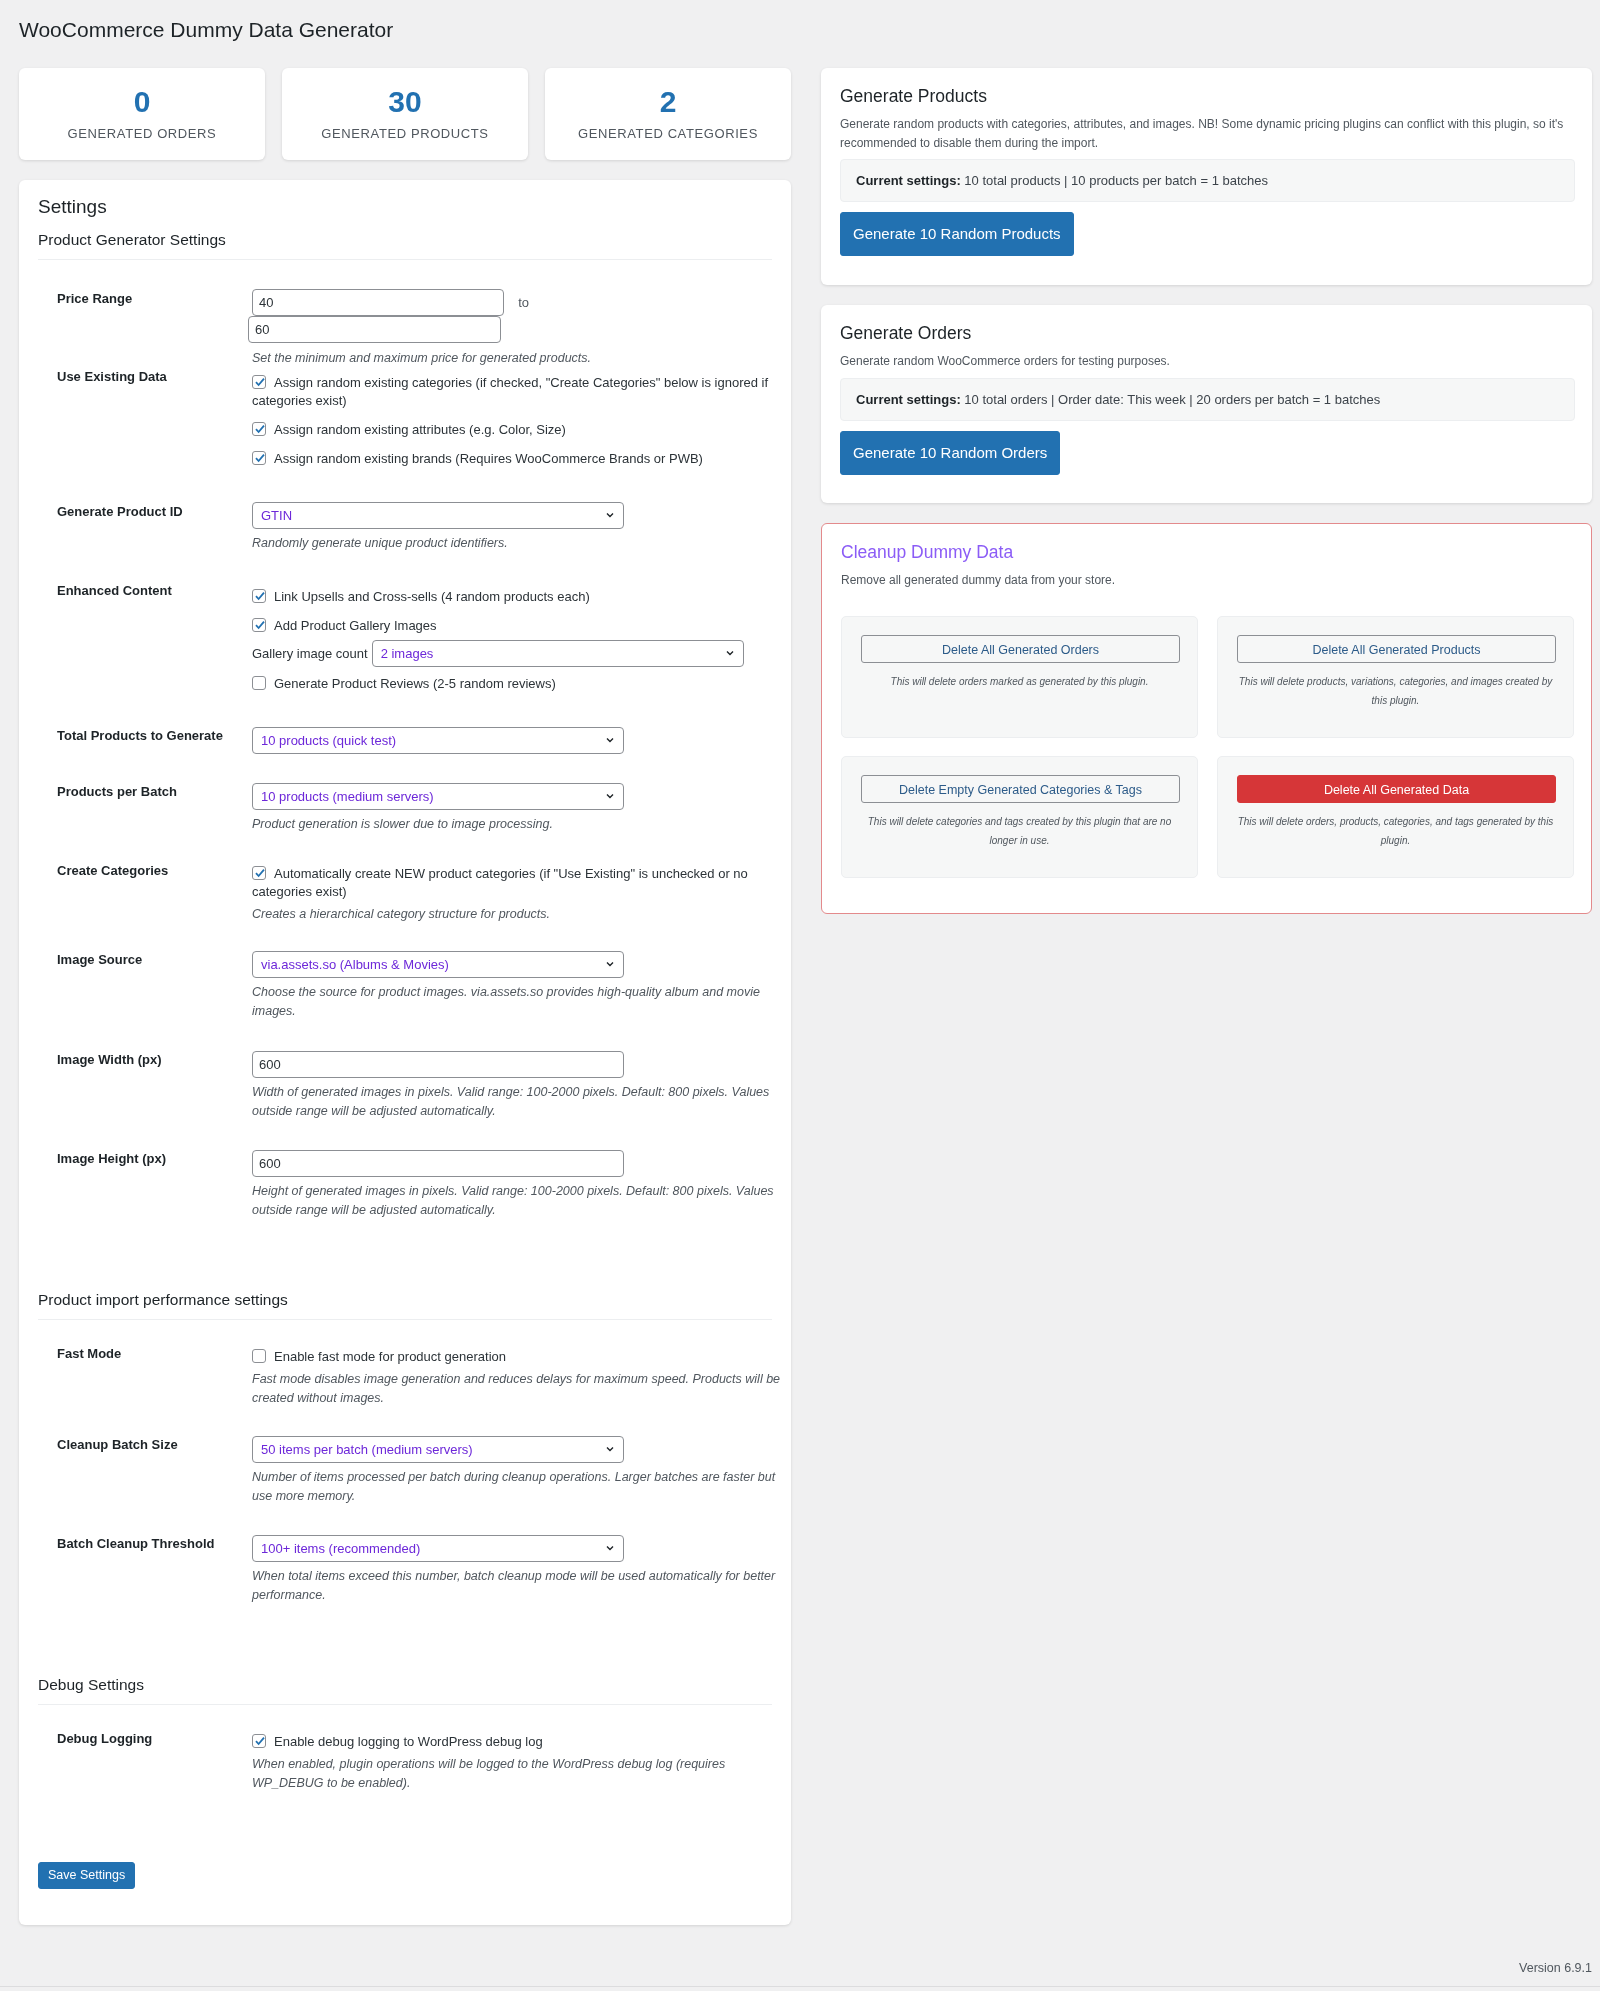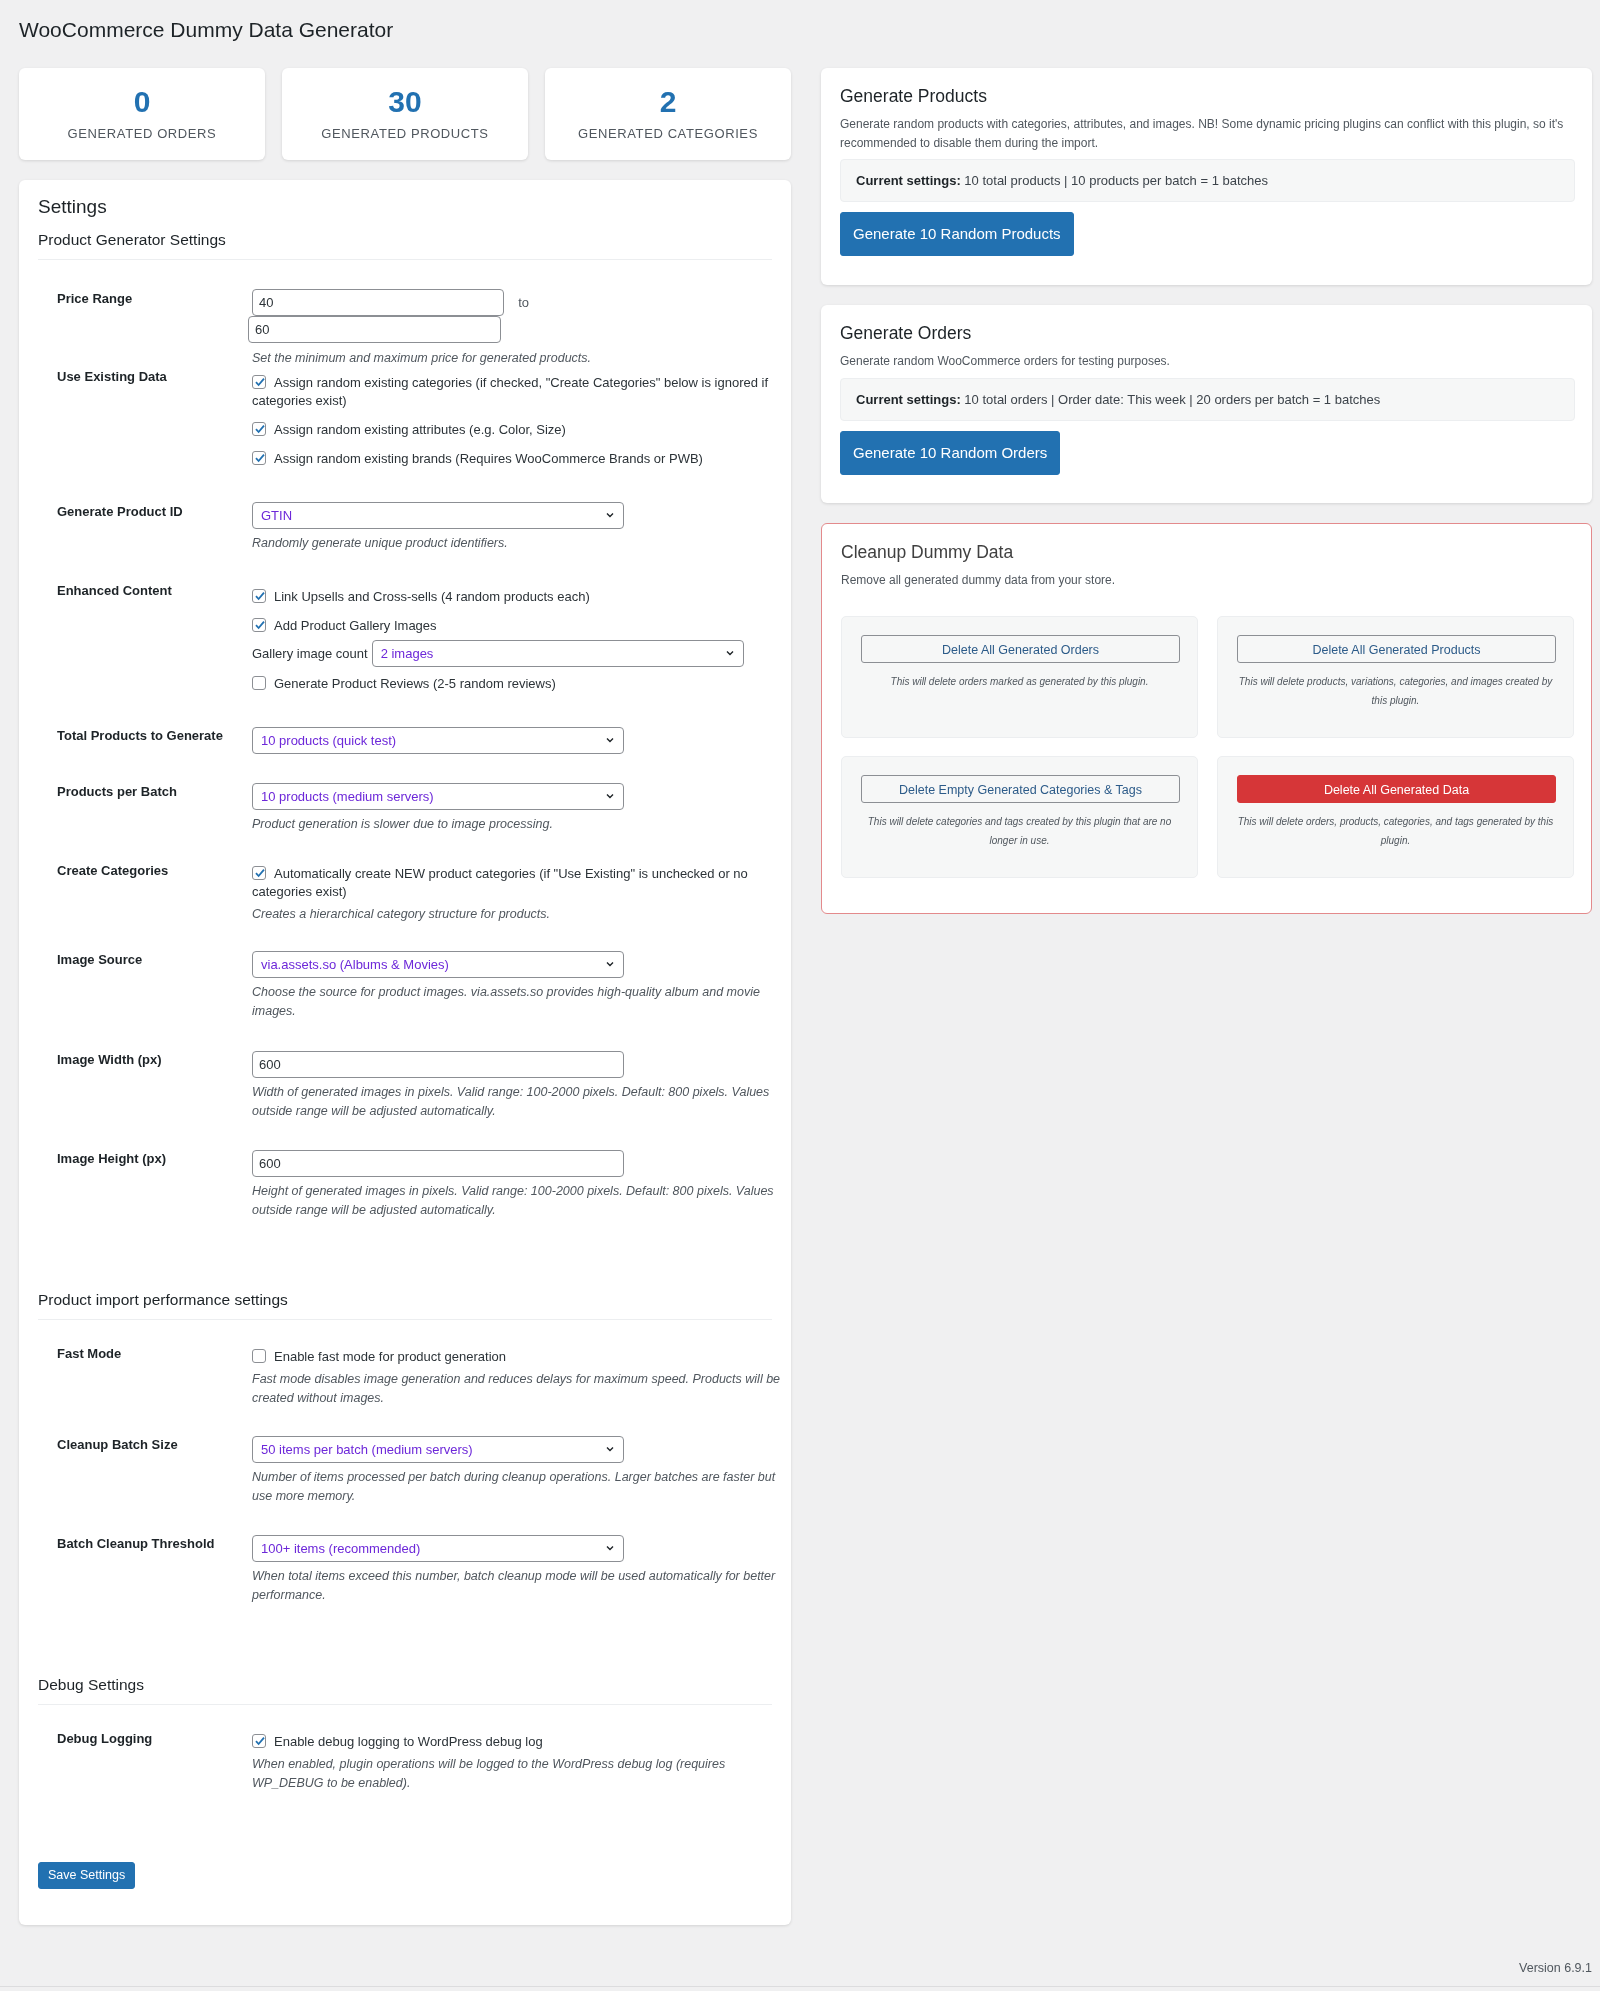--- a/index.html
+++ b/index.html
@@ -39,21 +39,21 @@
   .btn-small { font-size: 12.5px; height: 27px; line-height: 25px; padding: 0 9px; }
 
   .right-card { left: 821px; width: 771px; padding-left: 20px; }
   .rc-title { position: absolute; left: 19px; top: 18px; font-size: 17.5px; font-weight: 400; margin: 0; color: #1d2327; }
   .rc-desc { position: absolute; left: 19px; width: 735px; font-size: 12px; color: #50575e; line-height: 19px; }
   .info-box { position: absolute; left: 19px; width: 735px; height: 43px; background: #f6f7f7; border: 1px solid #eceef0;
     border-radius: 4px; padding: 0 15px; line-height: 41px; font-size: 13px; color: #3c434a; }
   .info-box b { color: #1d2327; }
 
   .cleanup-card { border: 1px solid #d63638; box-shadow: none; border-color: #e38a8c; }
-  .cleanup-title { color: #404040; }
+  .cleanup-title { color: #8b5cf6; }
   .cl-tile { position: absolute; width: 357px; height: 122px; background: #f6f7f7; border: 1px solid #eceef0; border-radius: 5px; }
   .cl-btn { position: absolute; left: 19px; top: 18px; width: 319px; height: 28px; border: 1px solid #8c8f94; border-radius: 3px;
     background: #f6f7f7; color: #2c5b89; font-size: 12.5px; text-align: center; line-height: 26px; font-family: inherit; }
   .cl-btn.danger { background: #d63638; border-color: #d63638; color: #fff; }
   .cl-desc { position: absolute; left: 15px; right: 15px; top: 55px; font-size: 10px; font-style: italic; color: #50575e;
     text-align: center; line-height: 19px; }
 
   .footer-version { position: absolute; right: 8px; top: 1961px; font-size: 12.5px; color: #50575e; }
   .footer-line { position: absolute; left: 0; right: 0; top: 1986px; height: 1px; background: #dcdcde; }
 </style>

